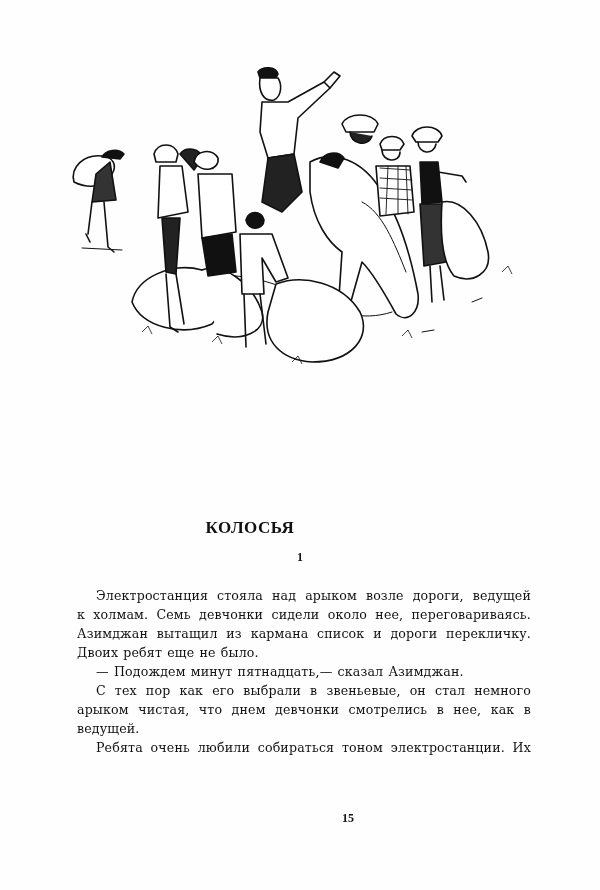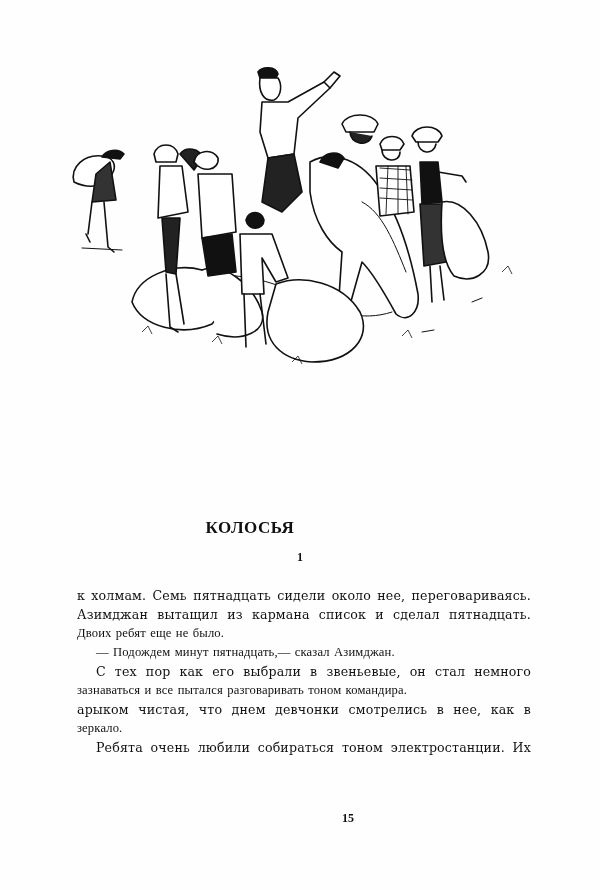--- a/index.html
+++ b/index.html
@@ -68,21 +68,20 @@
     }
     .line {
       display: block;
       white-space: nowrap;
       height: 19px;
       text-align: justify;
       text-align-last: justify;
     }
     .line.last {
       text-align-last: left;
-      font-family: Liberation Serif, serif;
     }
     .line.indent {
       padding-left: 19px;
     }
     .page-number {
       position: absolute;
       left: 0;
       top: 811px;
       width: 600px;
       text-align: center;
@@ -157,25 +156,25 @@
       <g stroke="#111" stroke-width="0.8" fill="none">
         <path d="M80 270 L86 264 L90 272 M150 280 L156 274 L160 282 M230 300 L236 294 L240 302 M340 274 L346 268 L350 276 M440 210 L446 204 L450 212"></path>
       </g>
     </svg>
   </div>
 
   <div class="chapter-title">КОЛОСЬЯ</div>
   <div class="section-number">1</div>
 
   <div class="body-text">
-    <span class="line">к холмам. Семь пятнадцать сидели около нее, переговариваясь.</span>
-    <span class="line">Азимджан вытащил из кармана список и сделал пятнадцать.</span>
+    <span class="line indent">Электростанция стояла над арыком возле дороги, ведущей</span>
+    <span class="line">к холмам. Семь девчонки сидели около нее, переговариваясь.</span>
+    <span class="line">Азимджан вытащил из кармана список и дороги перекличку.</span>
     <span class="line last">Двоих ребят еще не было.</span>
     <span class="line indent last">— Подождем минут пятнадцать,— сказал Азимджан.</span>
     <span class="line indent">С тех пор как его выбрали в звеньевые, он стал немного</span>
-    <span class="line last">зазнаваться и все пытался разговаривать тоном командира.</span>
     <span class="line">арыком чистая, что днем девчонки смотрелись в нее, как в</span>
-    <span class="line last">зеркало.</span>
+    <span class="line last">ведущей.</span>
     <span class="line indent">Ребята очень любили собираться тоном электростанции. Их</span>
   </div>
 
   <div class="page-number">15</div>
 </div>
 
 </body></html>

